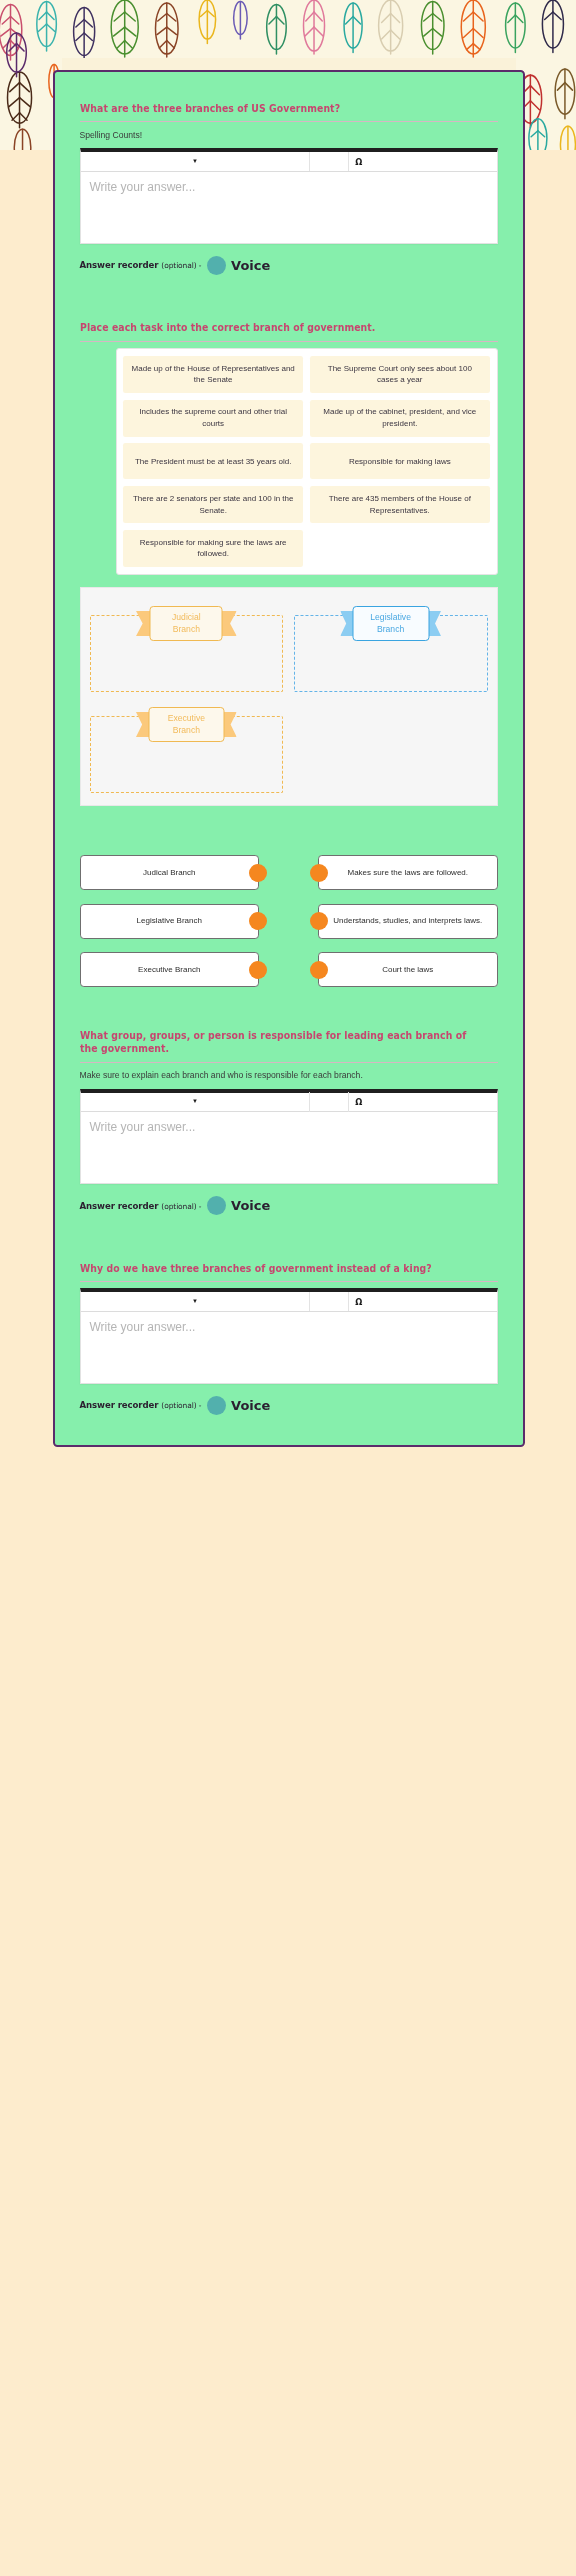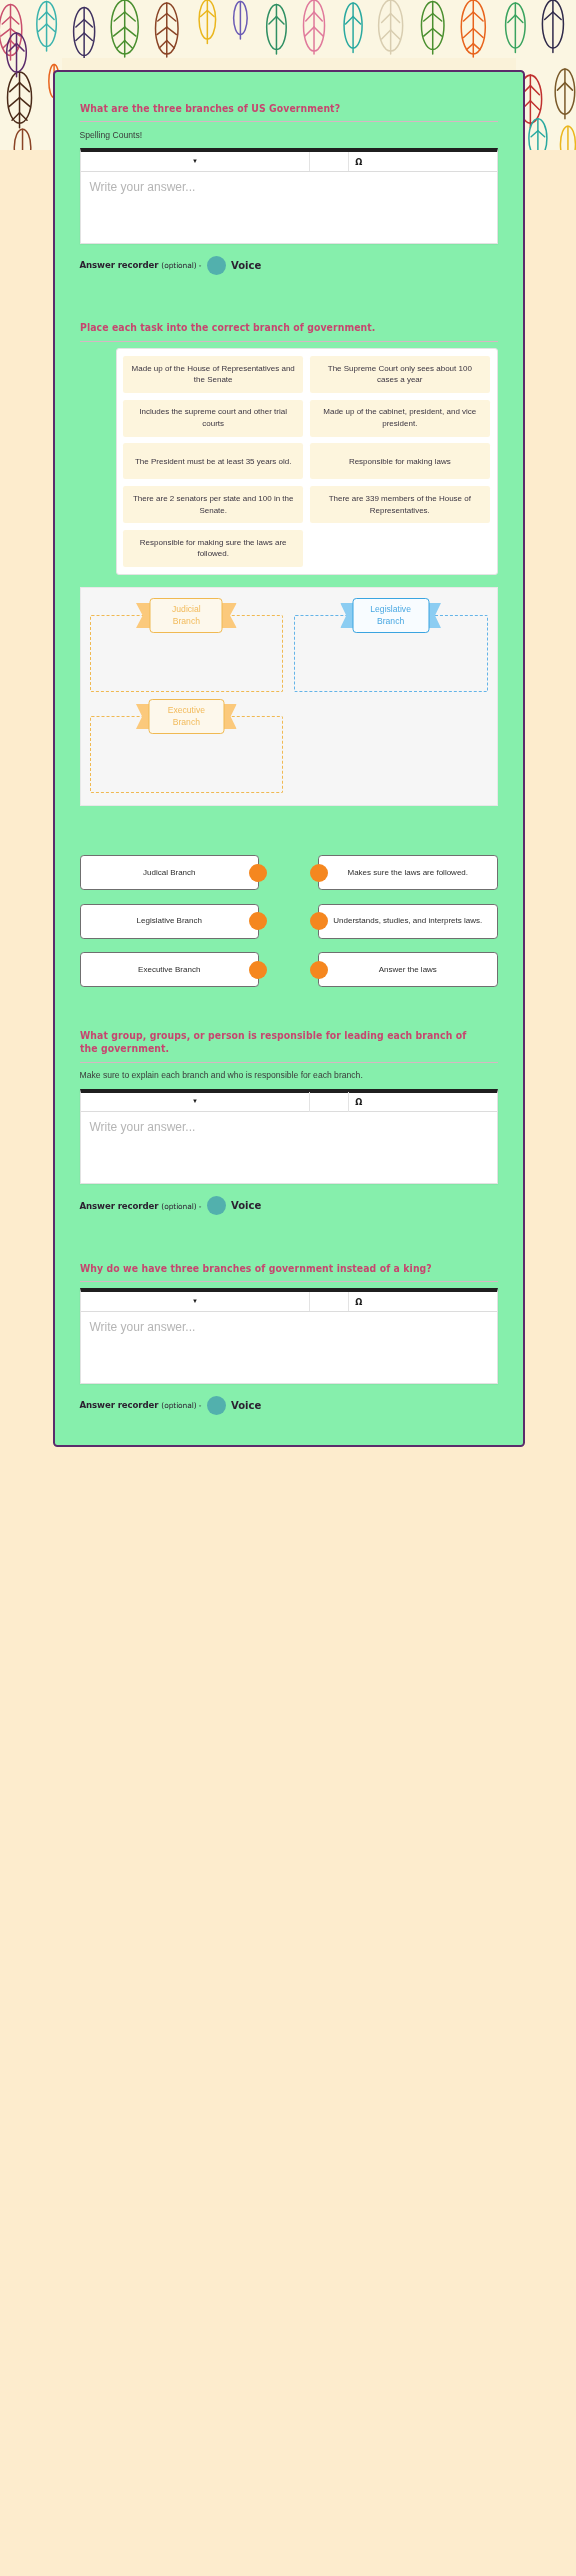--- a/index.html
+++ b/index.html
@@ -154,21 +154,21 @@
   }
   .rec-dot {
     width: 19px;
     height: 19px;
     border-radius: 50%;
     background: #52b0ad;
     flex: none;
   }
   .rec-voice {
     font-family: "DejaVu Sans", sans-serif;
-    font-size: 10px;
+    font-size: 13px;
     font-weight: 700;
     color: #2b2030;
   }
 
   .spacer-lg { height: 42px; }
   .spacer-sm { height: 12px; }
 
   
   .tile-panel {
     border: 0.8px solid #e4e4e4;
@@ -213,21 +213,21 @@
   }
   .dz-box {
     border: 1.5px dashed #f0b952;
     background: transparent;
     height: 77px;
     border-radius: 1.5px;
   }
   .dz.blue .dz-box { border-color: #64b4e8; }
   .dz-ribbon {
     position: absolute;
-    top: 0;
+    top: 8px;
     left: 50%;
     transform: translateX(-50%);
     display: flex;
     align-items: stretch;
     z-index: 2;
   }
   .ribbon-tail {
     width: 22px;
     background: #fbc97c;
     clip-path: polygon(0 0, 100% 0, 100% 100%, 0 100%, 32% 50%);
@@ -522,21 +522,21 @@
 
     <div class="tile-panel">
       <div class="tile-grid">
         <div class="tile">Made up of the House of Representatives and the Senate</div>
         <div class="tile">The Supreme Court only sees about 100 cases a year</div>
         <div class="tile">Includes the supreme court and other trial courts</div>
         <div class="tile">Made up of the cabinet, president, and vice president.</div>
         <div class="tile">The President must be at least 35 years old.</div>
         <div class="tile">Responsible for making laws</div>
         <div class="tile">There are 2 senators per state and 100 in the Senate.</div>
-        <div class="tile">There are 339 members of the House of Representatives.</div>
+        <div class="tile">There are 435 members of the House of Representatives.</div>
         <div class="tile">Responsible for making sure the laws are followed.</div>
         <div class="tile empty"></div>
       </div>
     </div>
 
     <div class="spacer-sm"></div>
 
     <div class="dropzone-panel">
       <div class="dz orange">
         <div class="dz-ribbon">
@@ -590,21 +590,21 @@
       <span class="m-knob"></span>
       <span>Understands, studies, and interprets laws.</span>
     </div>
 
     <div class="m-card left">
       <span>Executive Branch</span>
       <span class="m-knob"></span>
     </div>
     <div class="m-card right">
       <span class="m-knob"></span>
-      <span>Answer the laws</span>
+      <span>Court the laws</span>
     </div>
   </div>
 
   <div class="spacer-lg"></div>
 
   <div class="inner q-block">
     <div class="q-title">What group, groups, or person is responsible for leading each branch of the government.</div>
     <div class="q-rule"></div>
     <div class="q-sub">Make sure to explain each branch and who is responsible for each branch.</div>
 

